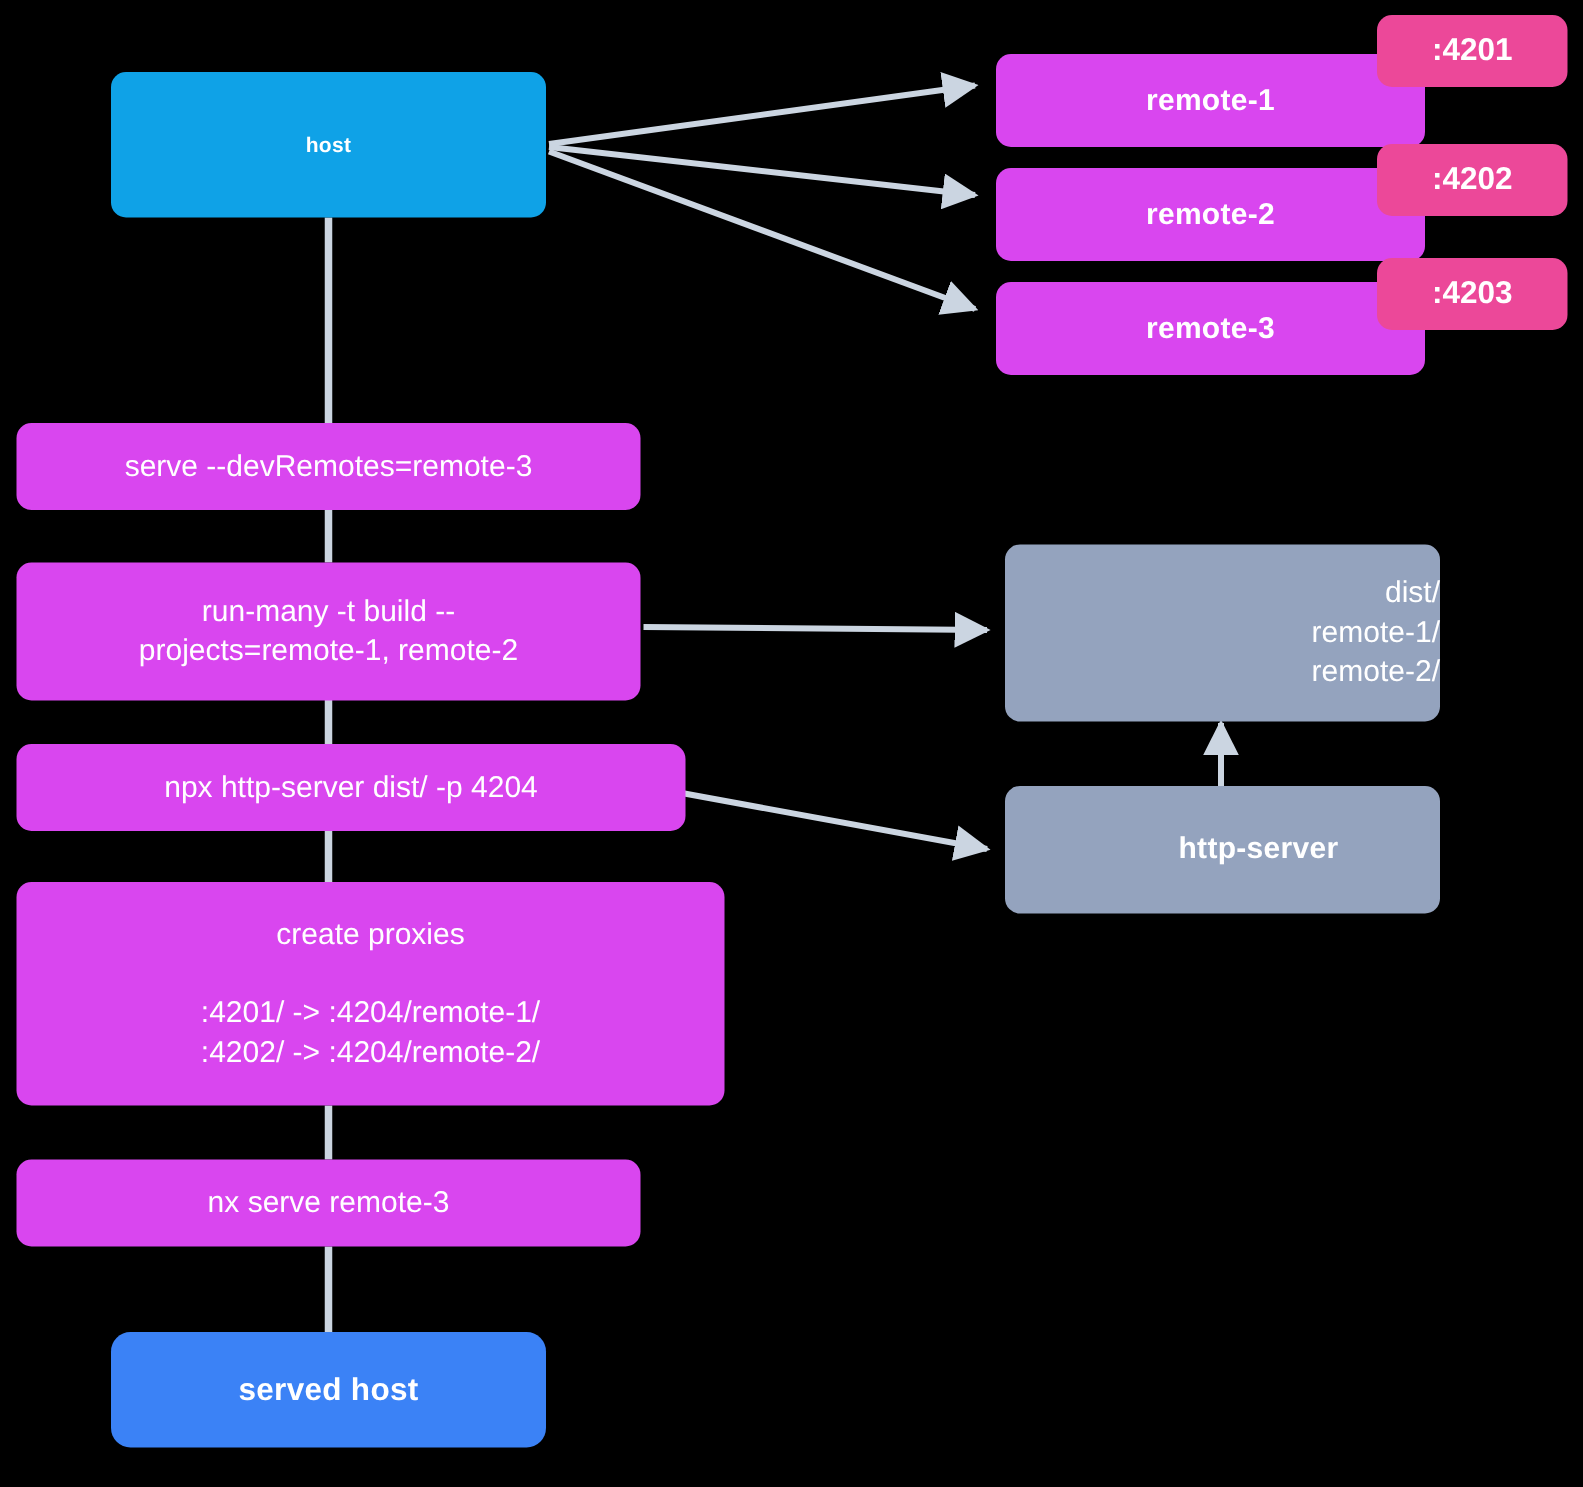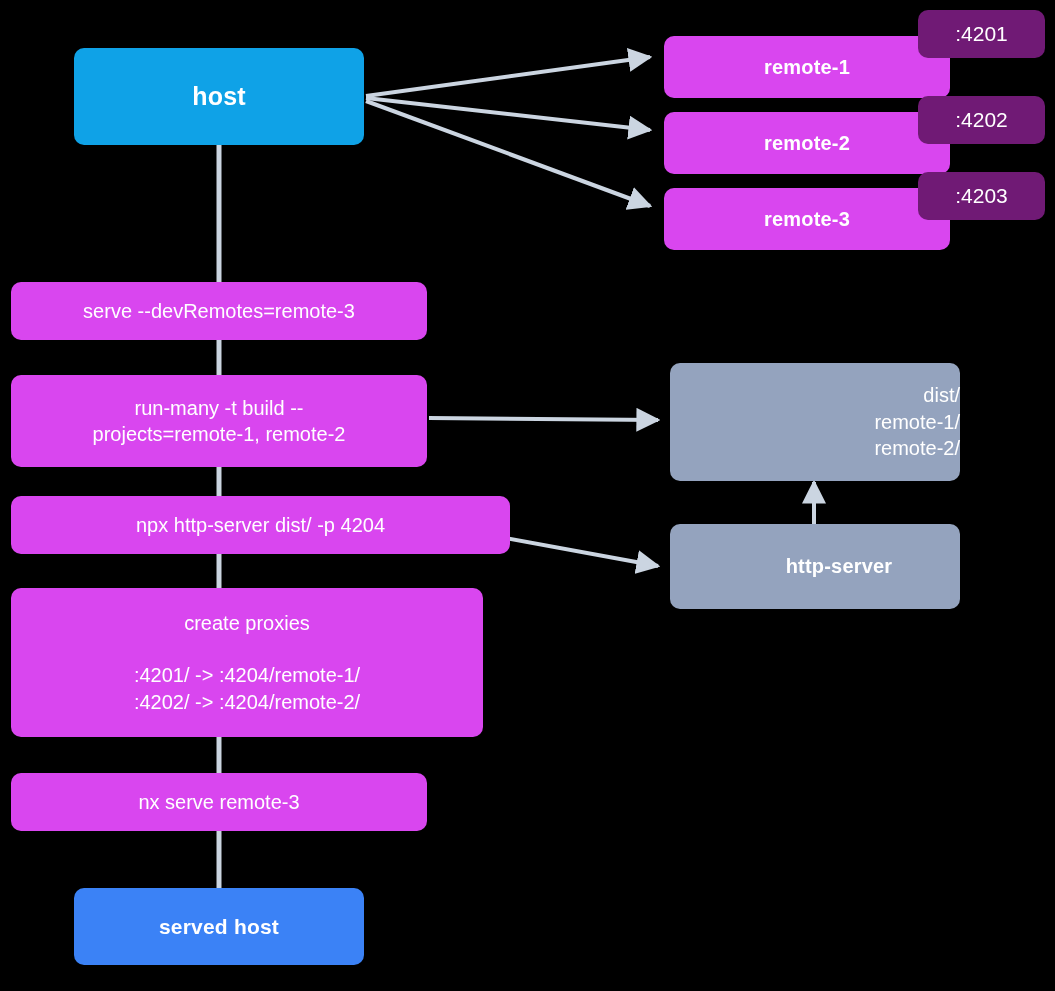--- a/index.html
+++ b/index.html
@@ -34,21 +34,21 @@
     align-items: center;
     justify-content: center;
     border-radius: 10px;
     color: #ffffff;
     text-align: center;
     line-height: 1.32;
   }
   .node-host {
     background: #0FA2E7;
     font-weight: bold;
-    font-size: 25px;
+    font-size: 14px;
     letter-spacing: 0.2px;
   }
   .node-served {
     background: #3B82F6;
     font-weight: bold;
     font-size: 21px;
     letter-spacing: 0.2px;
   }
   .node-remote {
     background: #d946ef;
@@ -71,25 +71,25 @@
     background: #d946ef;
     font-weight: normal;
     font-size: 20px;
   }
   .badge {
     position: absolute;
     box-sizing: border-box;
     display: flex;
     align-items: center;
     justify-content: center;
-    background: #701a75;
+    background: #ec4899;
     color: #ffffff;
     border-radius: 10px;
     font-size: 21px;
-    font-weight: normal;
+    font-weight: bold;
     z-index: 5;
   }
   .dist-lines {
     width: 100%;
     box-sizing: border-box;
     padding-left: 28px;
     text-align: right;
   }
   .dist-lines .indent {
     padding-left: 42px;
@@ -165,35 +165,35 @@
   </div>
 
   <div class="node node-gray" style="left:670px; top:363px; width:290px; height:118px; align-items:flex-start; justify-content:center;">
     <div class="dist-lines">
       <span>dist/</span>
       <span class="indent" style="display:block;">remote-1/</span>
       <span class="indent" style="display:block;">remote-2/</span>
     </div>
   </div>
 
-  <div class="node node-green" style="left:11px; top:496px; width:499px; height:58px;">
+  <div class="node node-green" style="left:11px; top:496px; width:446px; height:58px;">
     <span>npx http-server dist/ -p 4204</span>
   </div>
 
   <div class="node node-gray-bold" style="left:670px; top:524px; width:290px; height:85px;padding-left:48px;">
     <span>http-server</span>
   </div>
 
   <div class="node node-green" style="left:11px; top:588px; width:472px; height:149px;">
     <span class="proxy-title">create proxies</span>
     <span class="proxy-line">:4201/ -&gt; :4204/remote-1/</span>
     <span class="proxy-line">:4202/ -&gt; :4204/remote-2/</span>
   </div>
 
   <div class="node node-green" style="left:11px; top:773px; width:416px; height:58px;">
     <span>nx serve remote-3</span>
   </div>
 
-  <div class="node node-served" style="left:74px; top:888px; width:290px; height:77px;">
+  <div class="node node-served" style="left:74px; top:888px; width:290px; height:77px;border-radius:13px;">
     <span>served host</span>
   </div>
 
 </div>
 
 </body></html>

